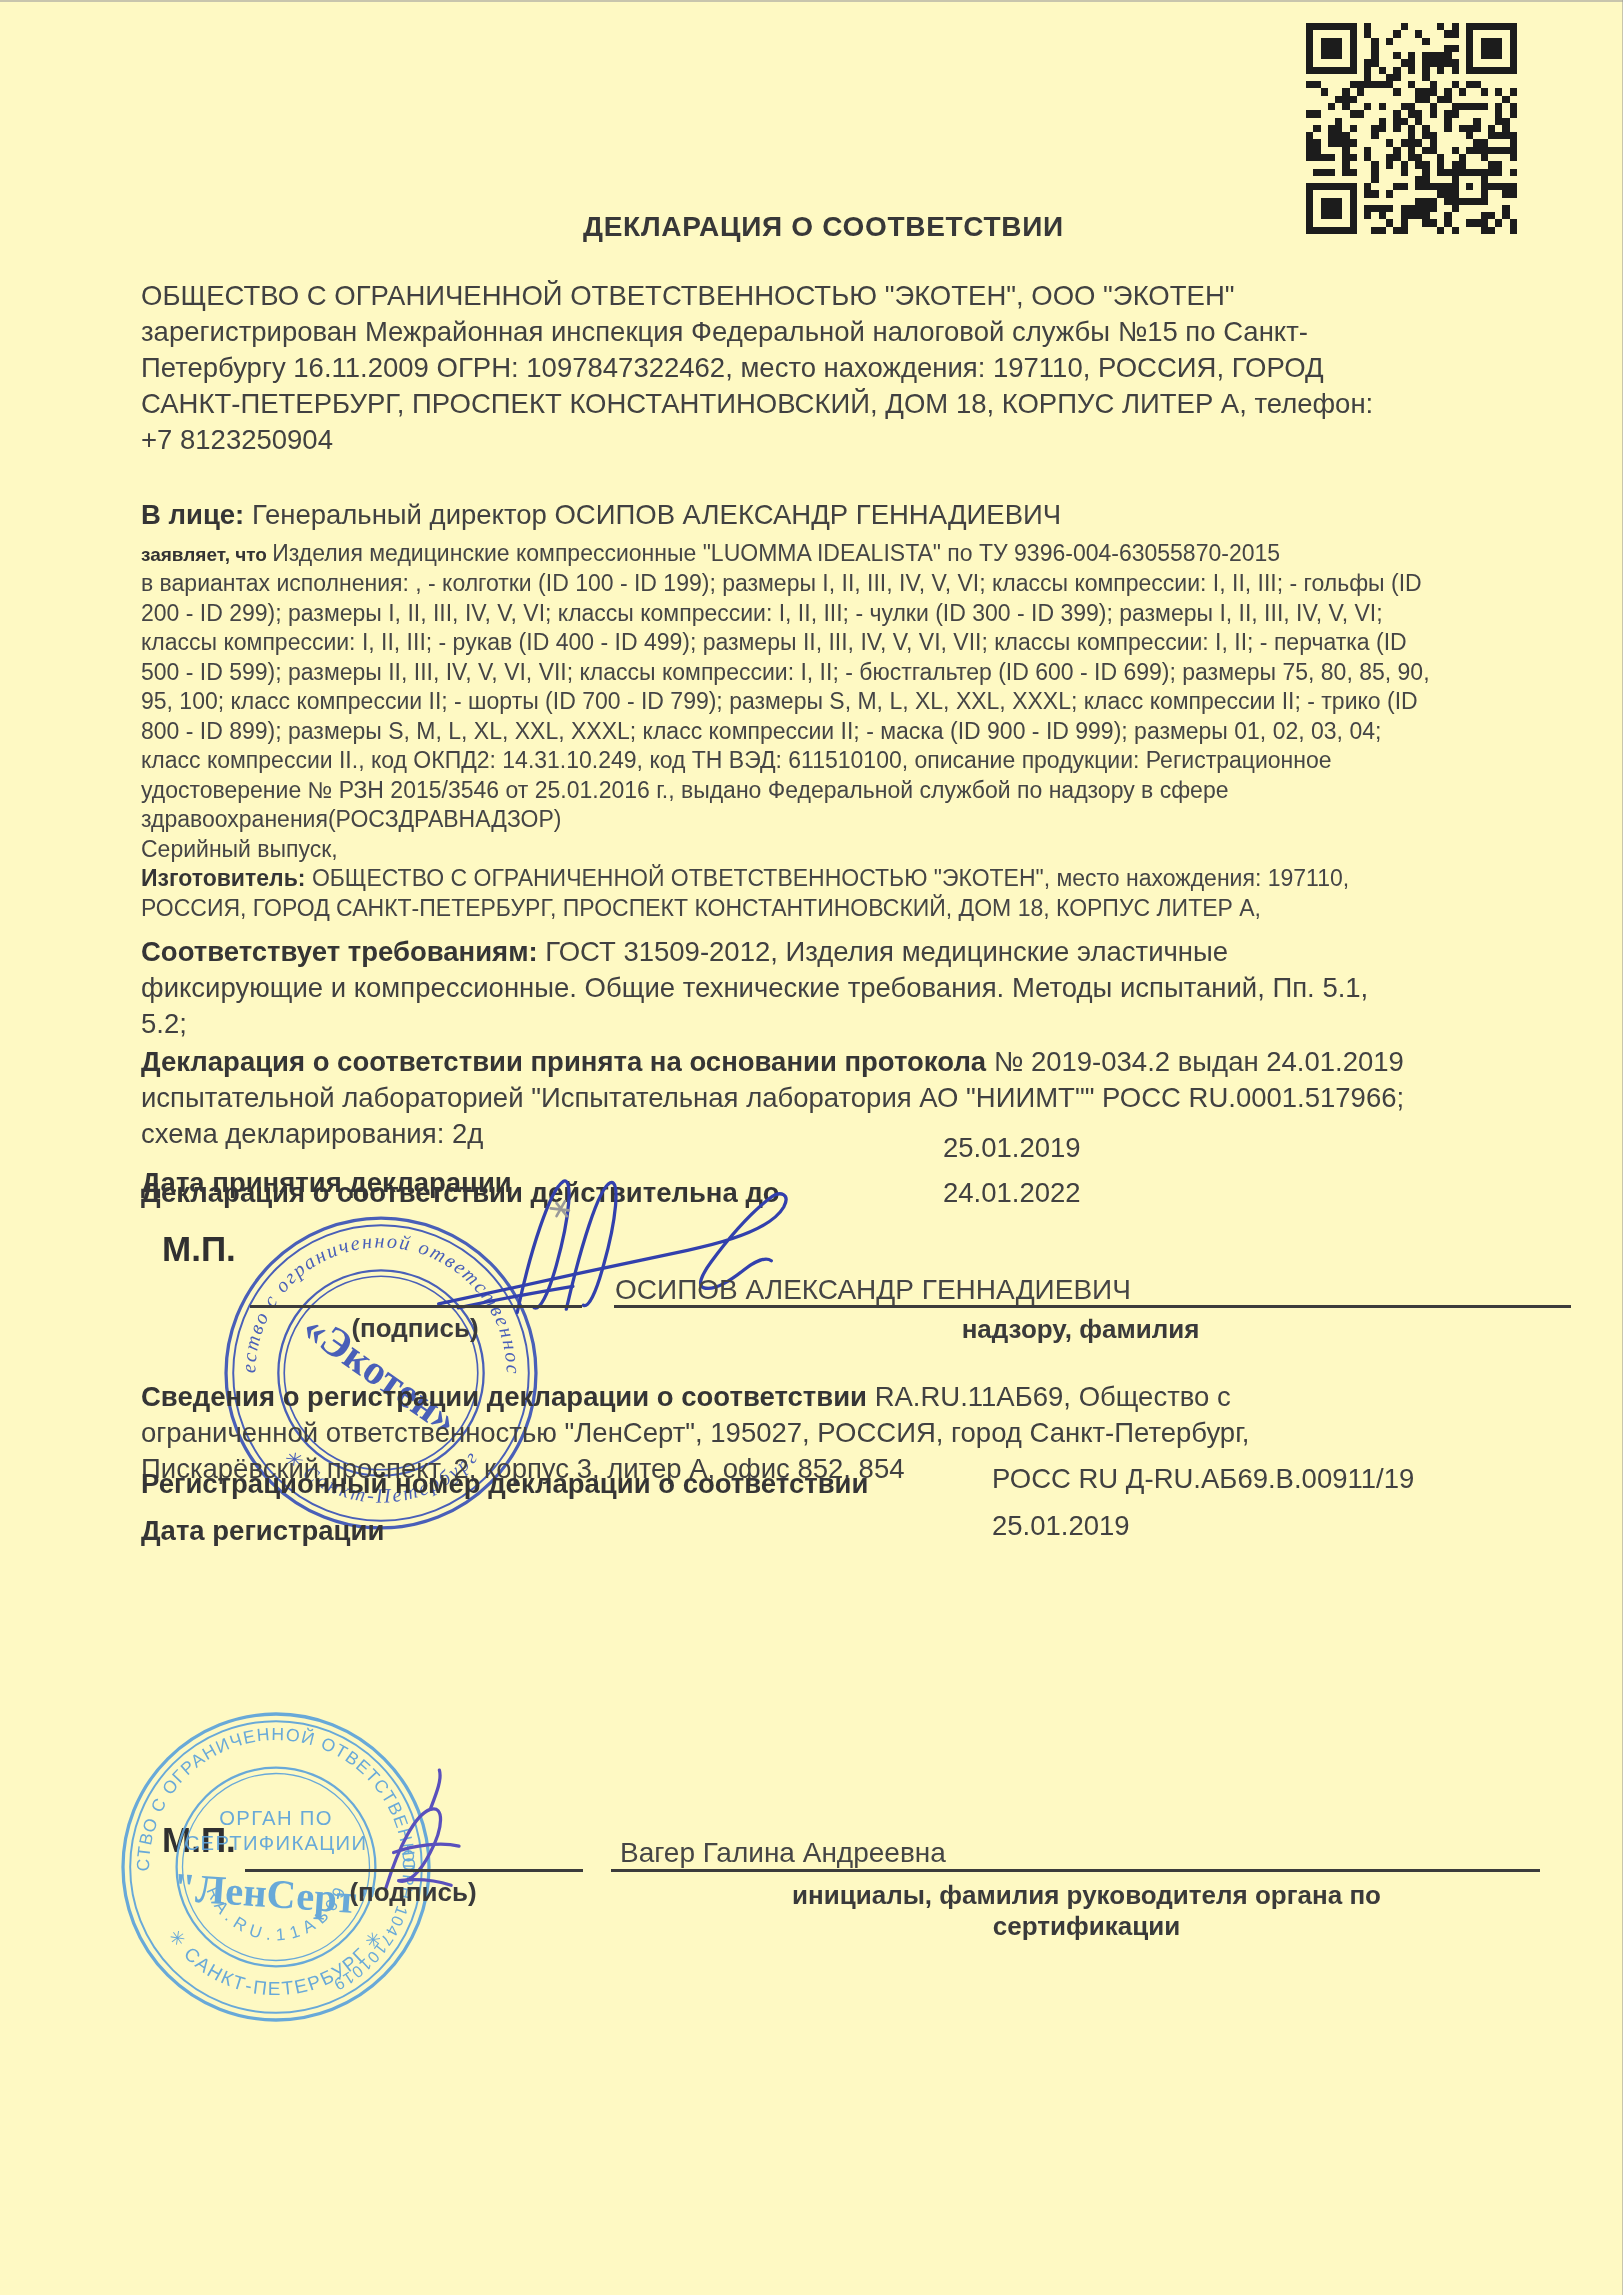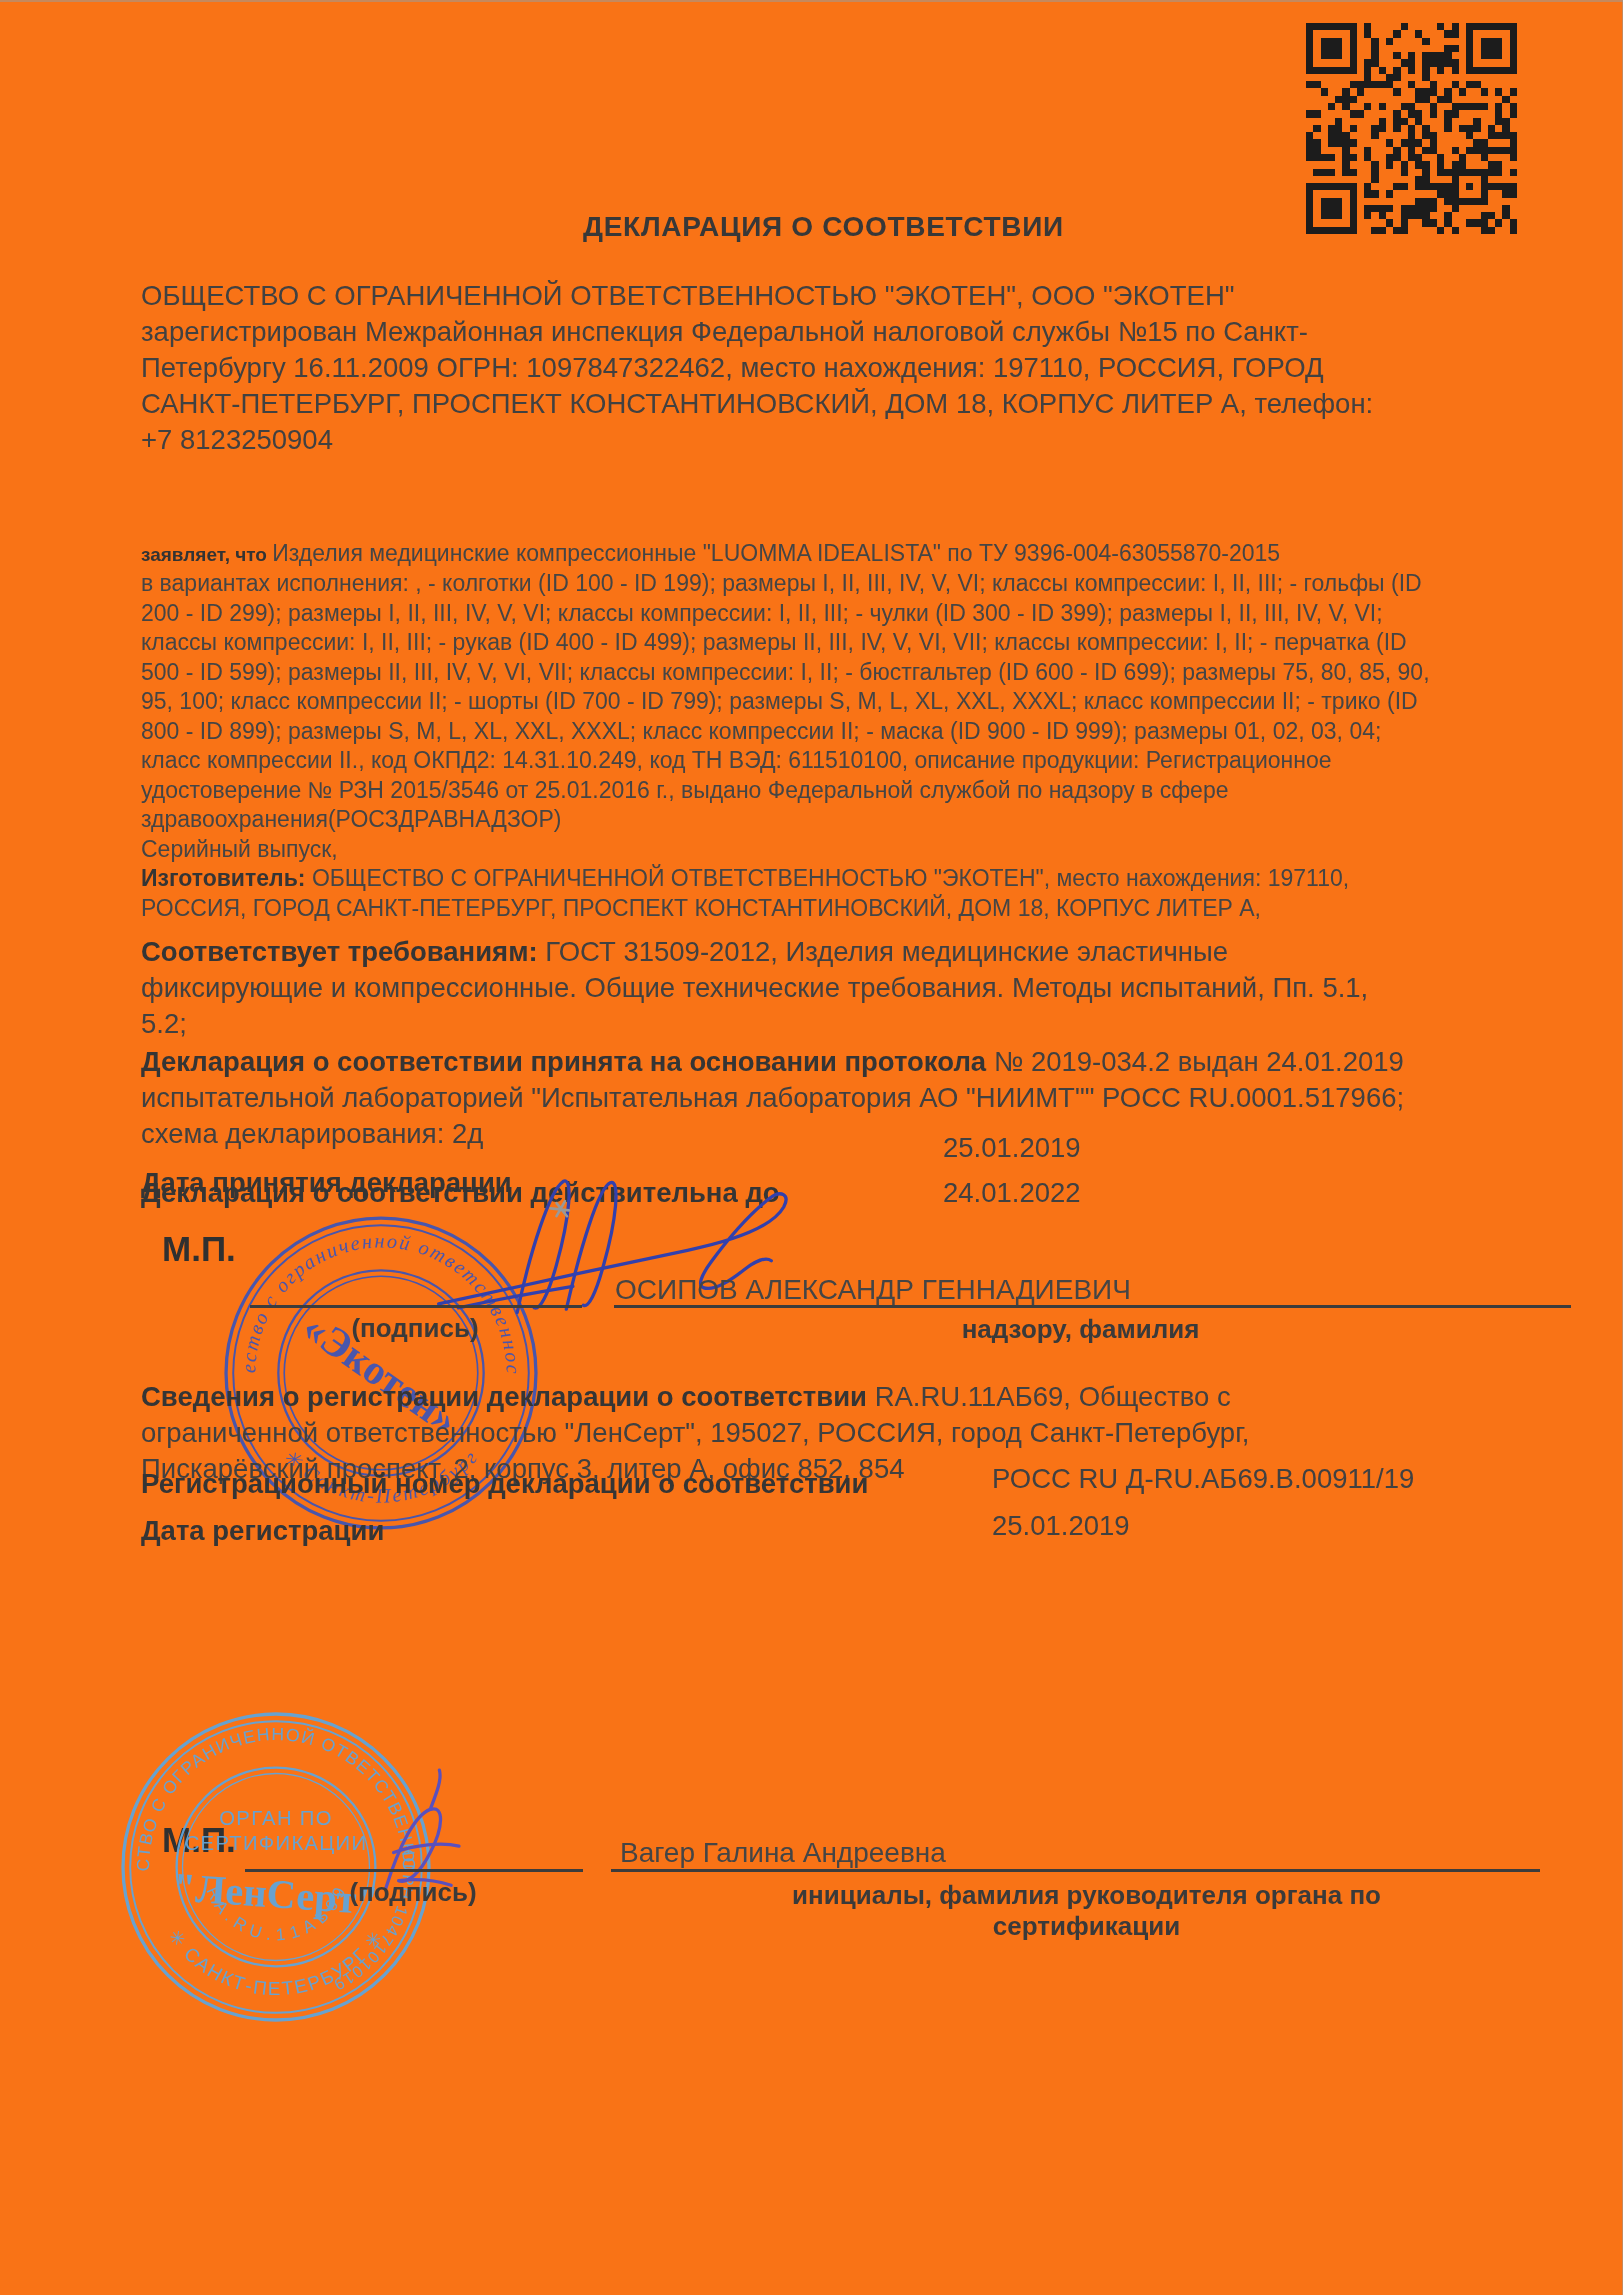--- a/index.html
+++ b/index.html
@@ -1,16 +1,16 @@
 <!DOCTYPE html>
 <html style="font-size:10.5px"><head>
 <meta charset="utf-8">
 <style>
   html,body{margin:0;padding:0;background:#e8e8e8;}
-  #page{position:relative;width:1624px;height:2295px;background:#f97316;overflow:hidden;
+  #page{position:relative;width:1624px;height:2295px;background:#fef9c3;overflow:hidden;
         font-family:"Liberation Sans",sans-serif;color:#3f3f3f;}
   .abs{position:absolute;}
   .edge{background:#9a9a9a;opacity:.55;}
   .t43{font-size:28px;font-weight:bold;color:#383838;letter-spacing:0.7px;}
   .body42{font-size:27.5px;line-height:36px;white-space:pre-line;color:#414141;}
   .small35{font-size:23px;line-height:29.5px;white-space:pre-line;color:#454545;}
   .lead39{font-size:19px;font-weight:bold;color:#333;}
   .b{font-weight:bold;color:#353535;}
   .cap32{font-size:26px;font-weight:bold;color:#3a3a3a;text-align:center;}
   .sigline{height:2.6px;background:#3c3c3c;}
@@ -420,20 +420,23 @@
       </svg></div>
 
   <div class="abs t43" style="left:141px;top:211px;width:1365px;text-align:center;">ДЕКЛАРАЦИЯ О СООТВЕТСТВИИ</div>
 
   <div class="abs body42" style="left:141px;top:278px;width:1401px;">ОБЩЕСТВО С ОГРАНИЧЕННОЙ ОТВЕТСТВЕННОСТЬЮ "ЭКОТЕН", ООО "ЭКОТЕН"
 зарегистрирован Межрайонная инспекция Федеральной налоговой службы №15 по Санкт-
 Петербургу 16.11.2009 ОГРН: 1097847322462, место нахождения: 197110, РОССИЯ, ГОРОД
 САНКТ-ПЕТЕРБУРГ, ПРОСПЕКТ КОНСТАНТИНОВСКИЙ, ДОМ 18, КОРПУС ЛИТЕР А, телефон:
 +7 8123250904</div>
 
+  <div class="abs body42" style="left:141px;top:461px;width:1401px;">
+    <span class="b">В лице: </span><span>Генеральный директор ОСИПОВ АЛЕКСАНДР ГЕННАДИЕВИЧ</span>
+  </div>
 
   <div class="abs small35" style="left:141px;top:509px;width:1414px;">
     <span class="lead39">заявляет, что </span><span>Изделия медицинские компрессионные "LUOMMA IDEALISTA" по ТУ 9396-004-63055870-2015
 в вариантах исполнения: , - колготки (ID 100 - ID 199); размеры I, II, III, IV, V, VI; классы компрессии: I, II, III; - гольфы (ID
 200 - ID 299); размеры I, II, III, IV, V, VI; классы компрессии: I, II, III; - чулки (ID 300 - ID 399); размеры I, II, III, IV, V, VI;
 классы компрессии: I, II, III; - рукав (ID 400 - ID 499); размеры II, III, IV, V, VI, VII; классы компрессии: I, II; - перчатка (ID
 500 - ID 599); размеры II, III, IV, V, VI, VII; классы компрессии: I, II; - бюстгальтер (ID 600 - ID 699); размеры 75, 80, 85, 90,
 95, 100; класс компрессии II; - шорты (ID 700 - ID 799); размеры S, M, L, XL, XXL, XXXL; класс компрессии II; - трико (ID
 800 - ID 899); размеры S, M, L, XL, XXL, XXXL; класс компрессии II; - маска (ID 900 - ID 999); размеры 01, 02, 03, 04;
 класс компрессии II., код ОКПД2: 14.31.10.249, код ТН ВЭД: 611510100, описание продукции: Регистрационное

